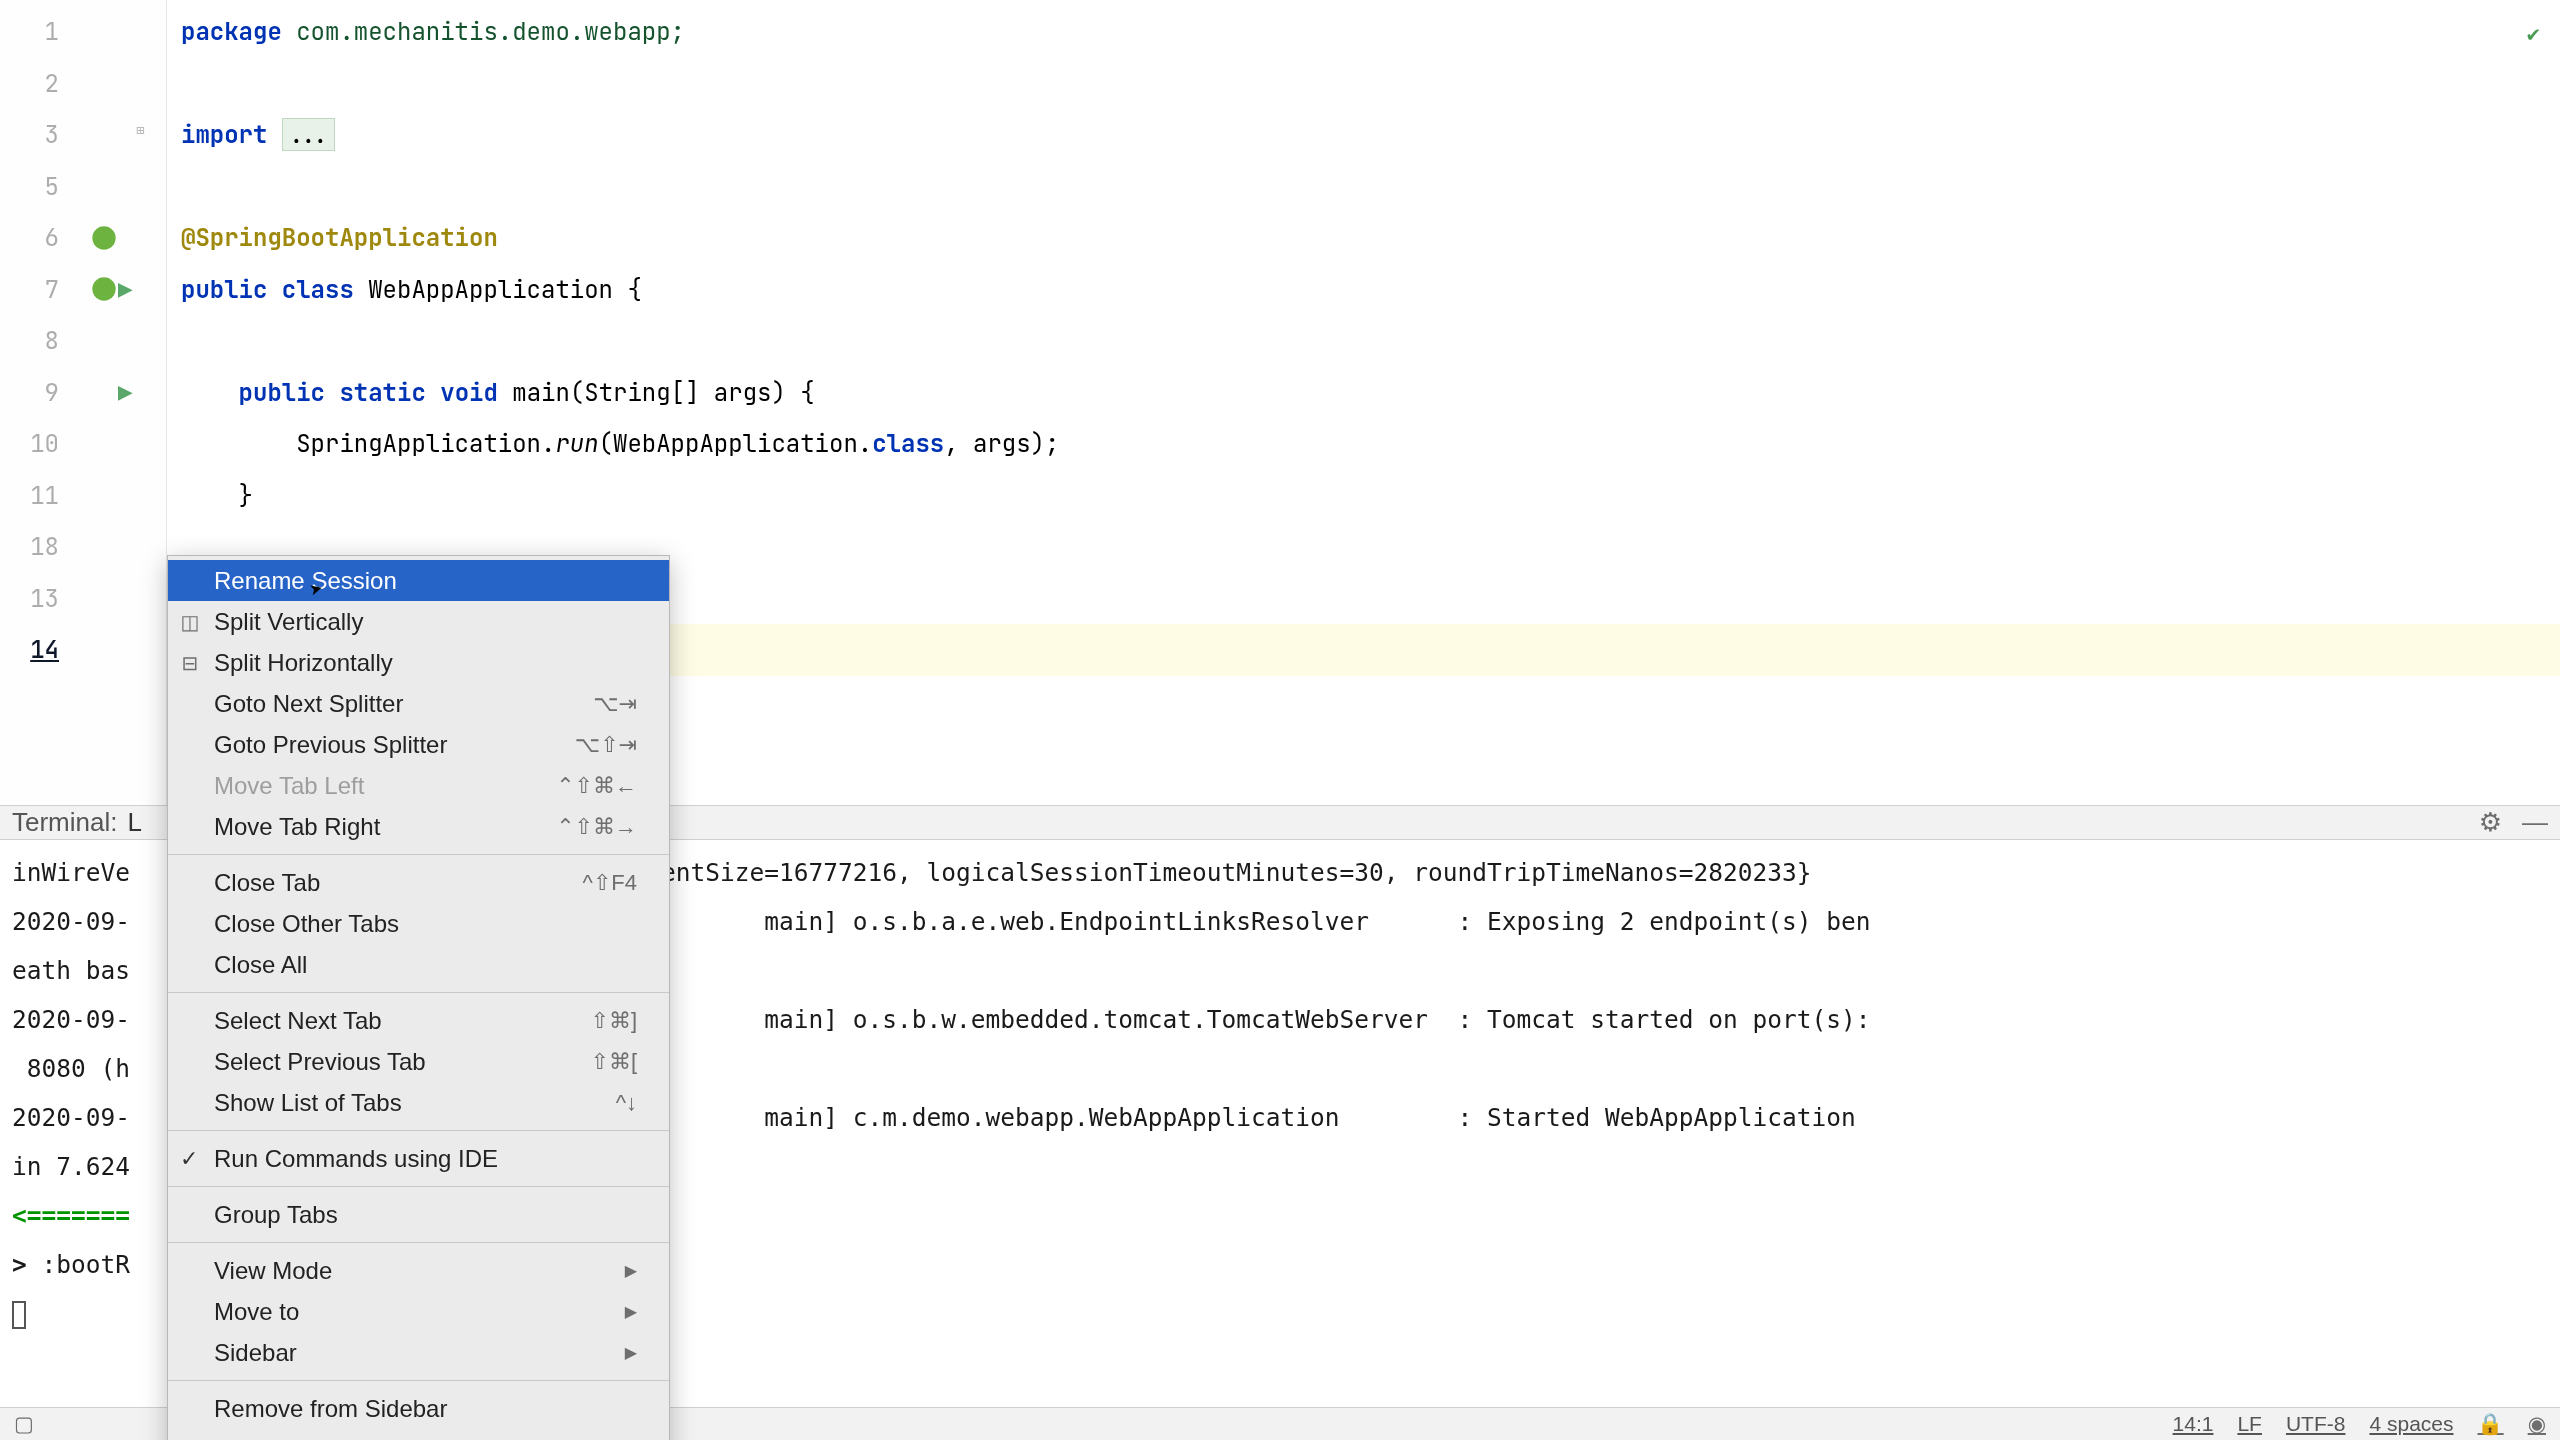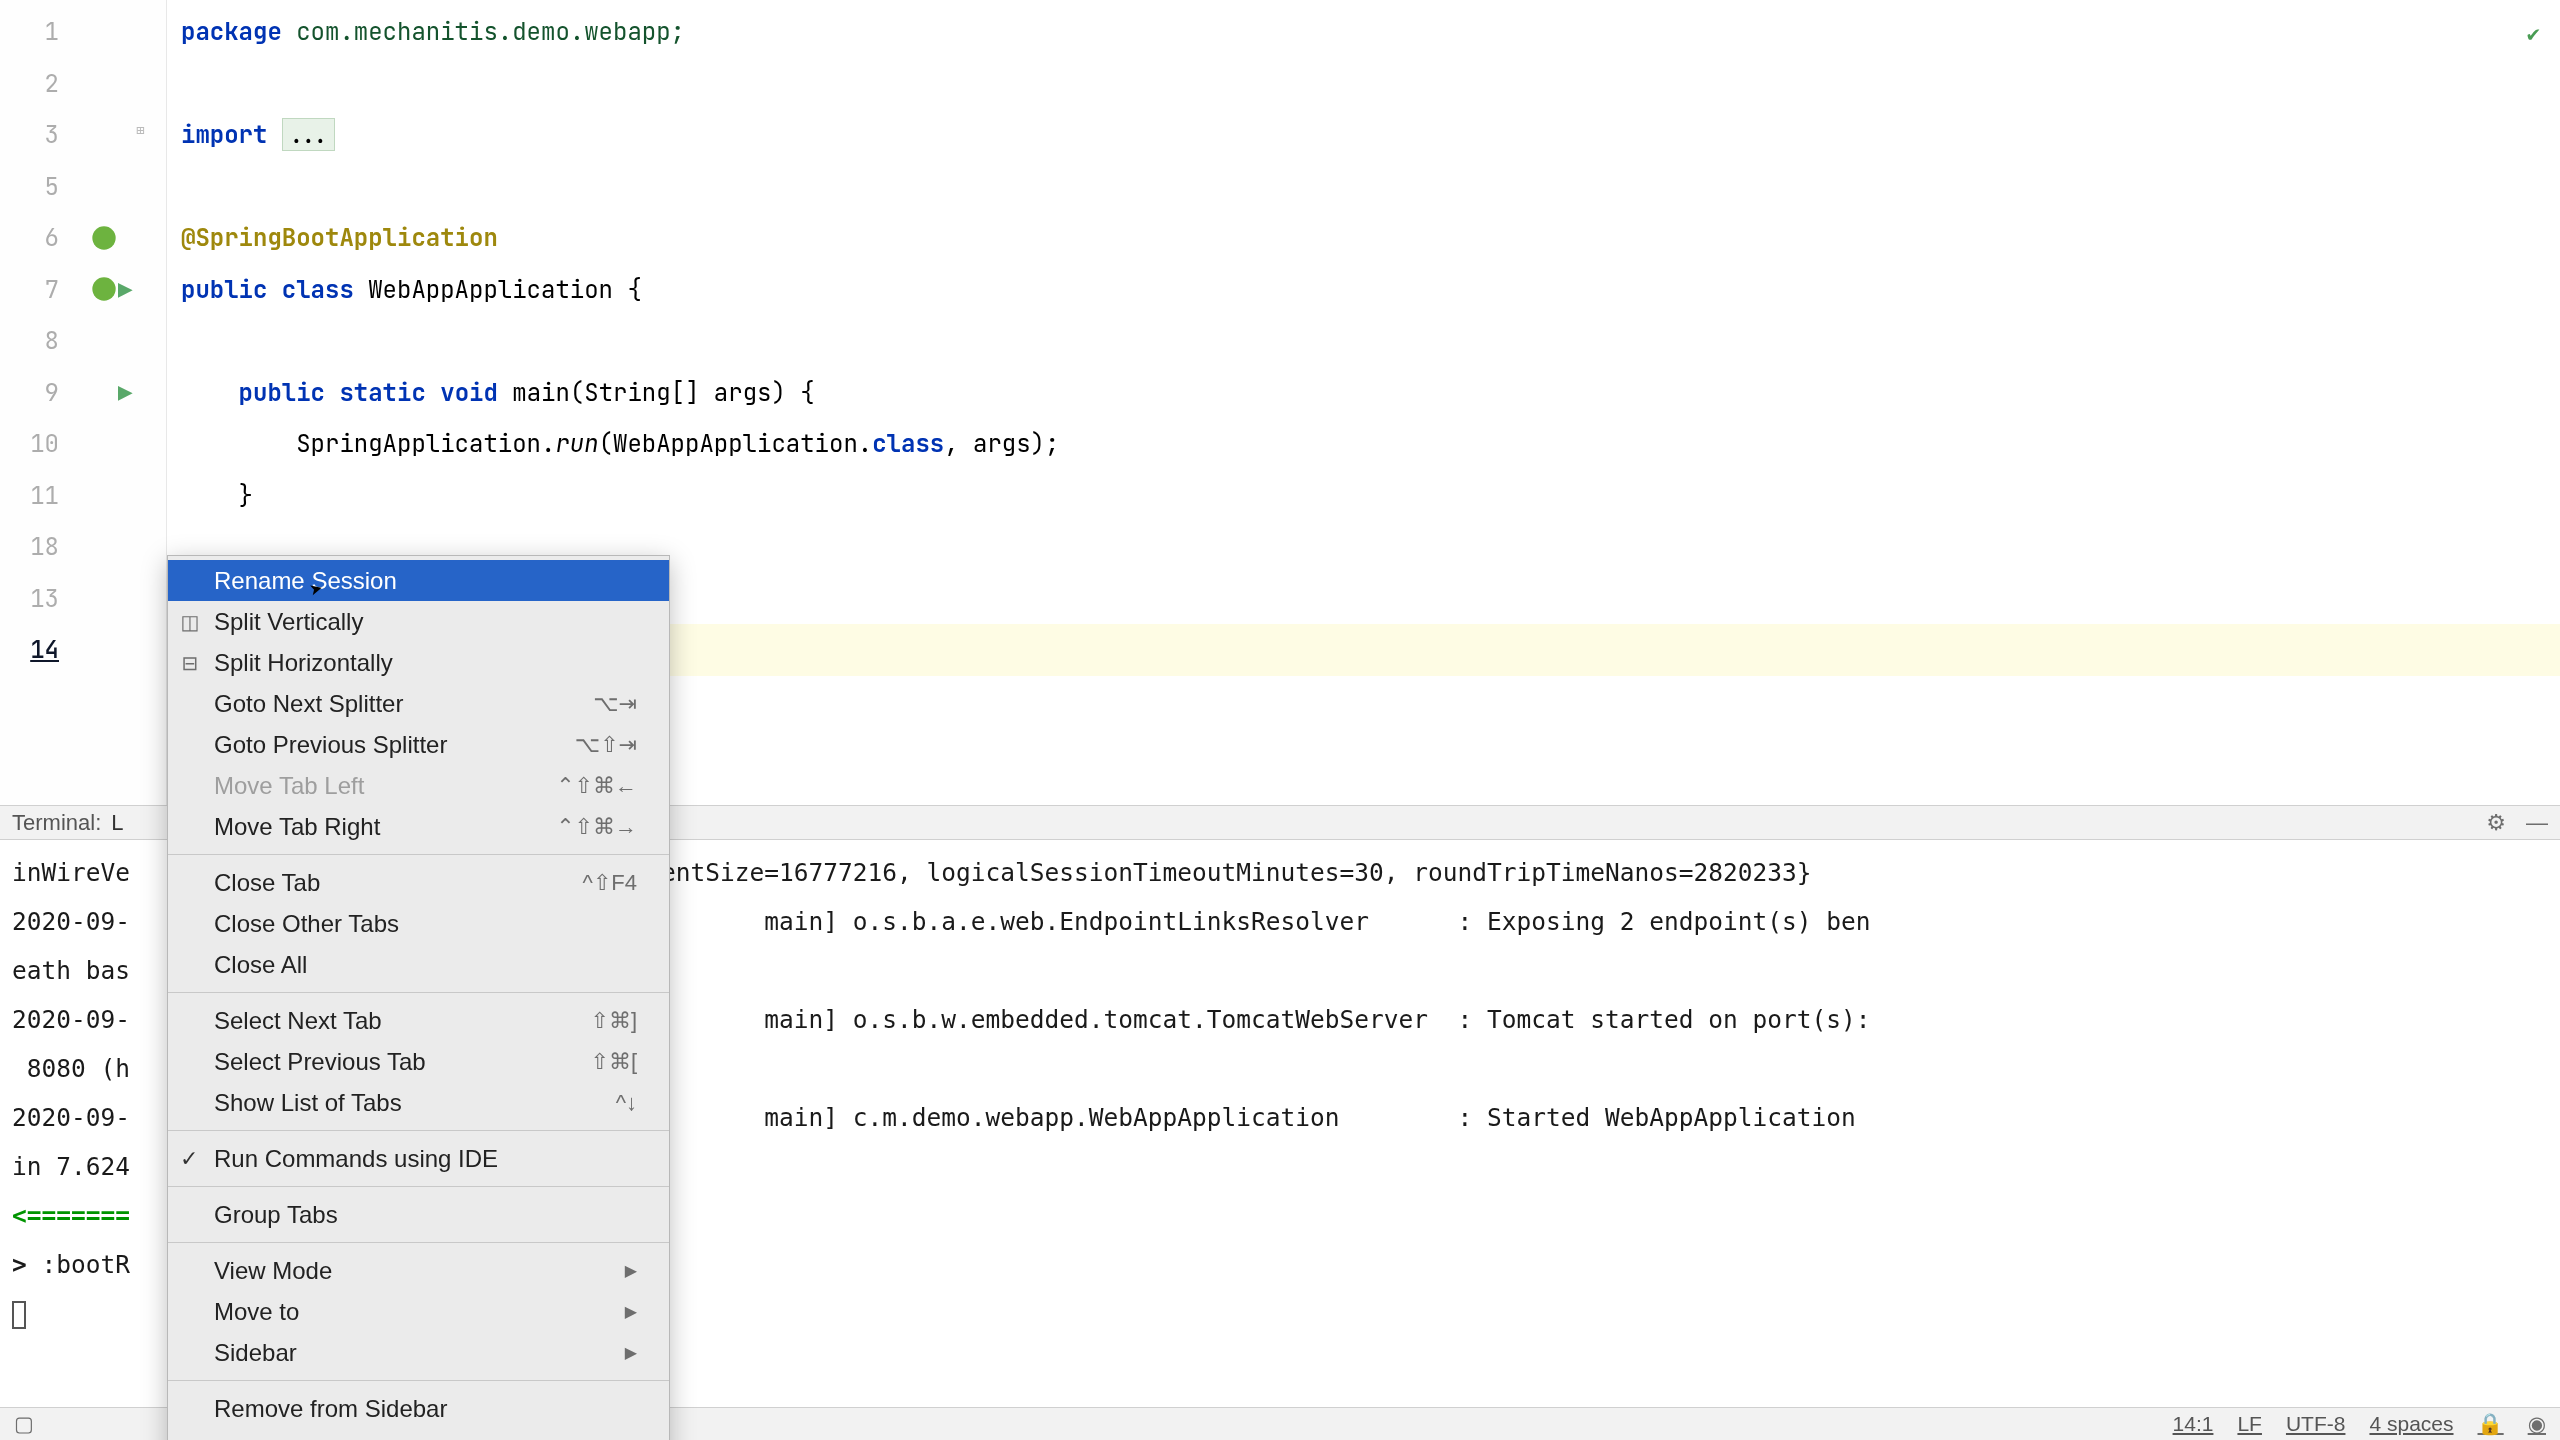--- a/index.html
+++ b/index.html
@@ -78,21 +78,21 @@
 
     .terminal-header {
       height: 35px;
       border-top: 1px solid #d0d0d0;
       border-bottom: 1px solid #d0d0d0;
       display: flex;
       align-items: center;
       padding: 0 12px;
       background: #f2f2f2;
       font-family: -apple-system, "Segoe UI", sans-serif;
-      font-size: 22px;
+      font-size: 26px;
     }
     .terminal-header .title { color: #555; }
     .terminal-header .tab-start { margin-left: 10px; color: #333; }
     .terminal-header .spacer { flex: 1; }
     .terminal-header .hicon { margin-left: 20px; color: #6e6e6e; cursor: pointer; }
 
     .terminal-body {
       font-family: Menlo, Monaco, monospace;
       font-size: 24.5px;
       line-height: 49px;

